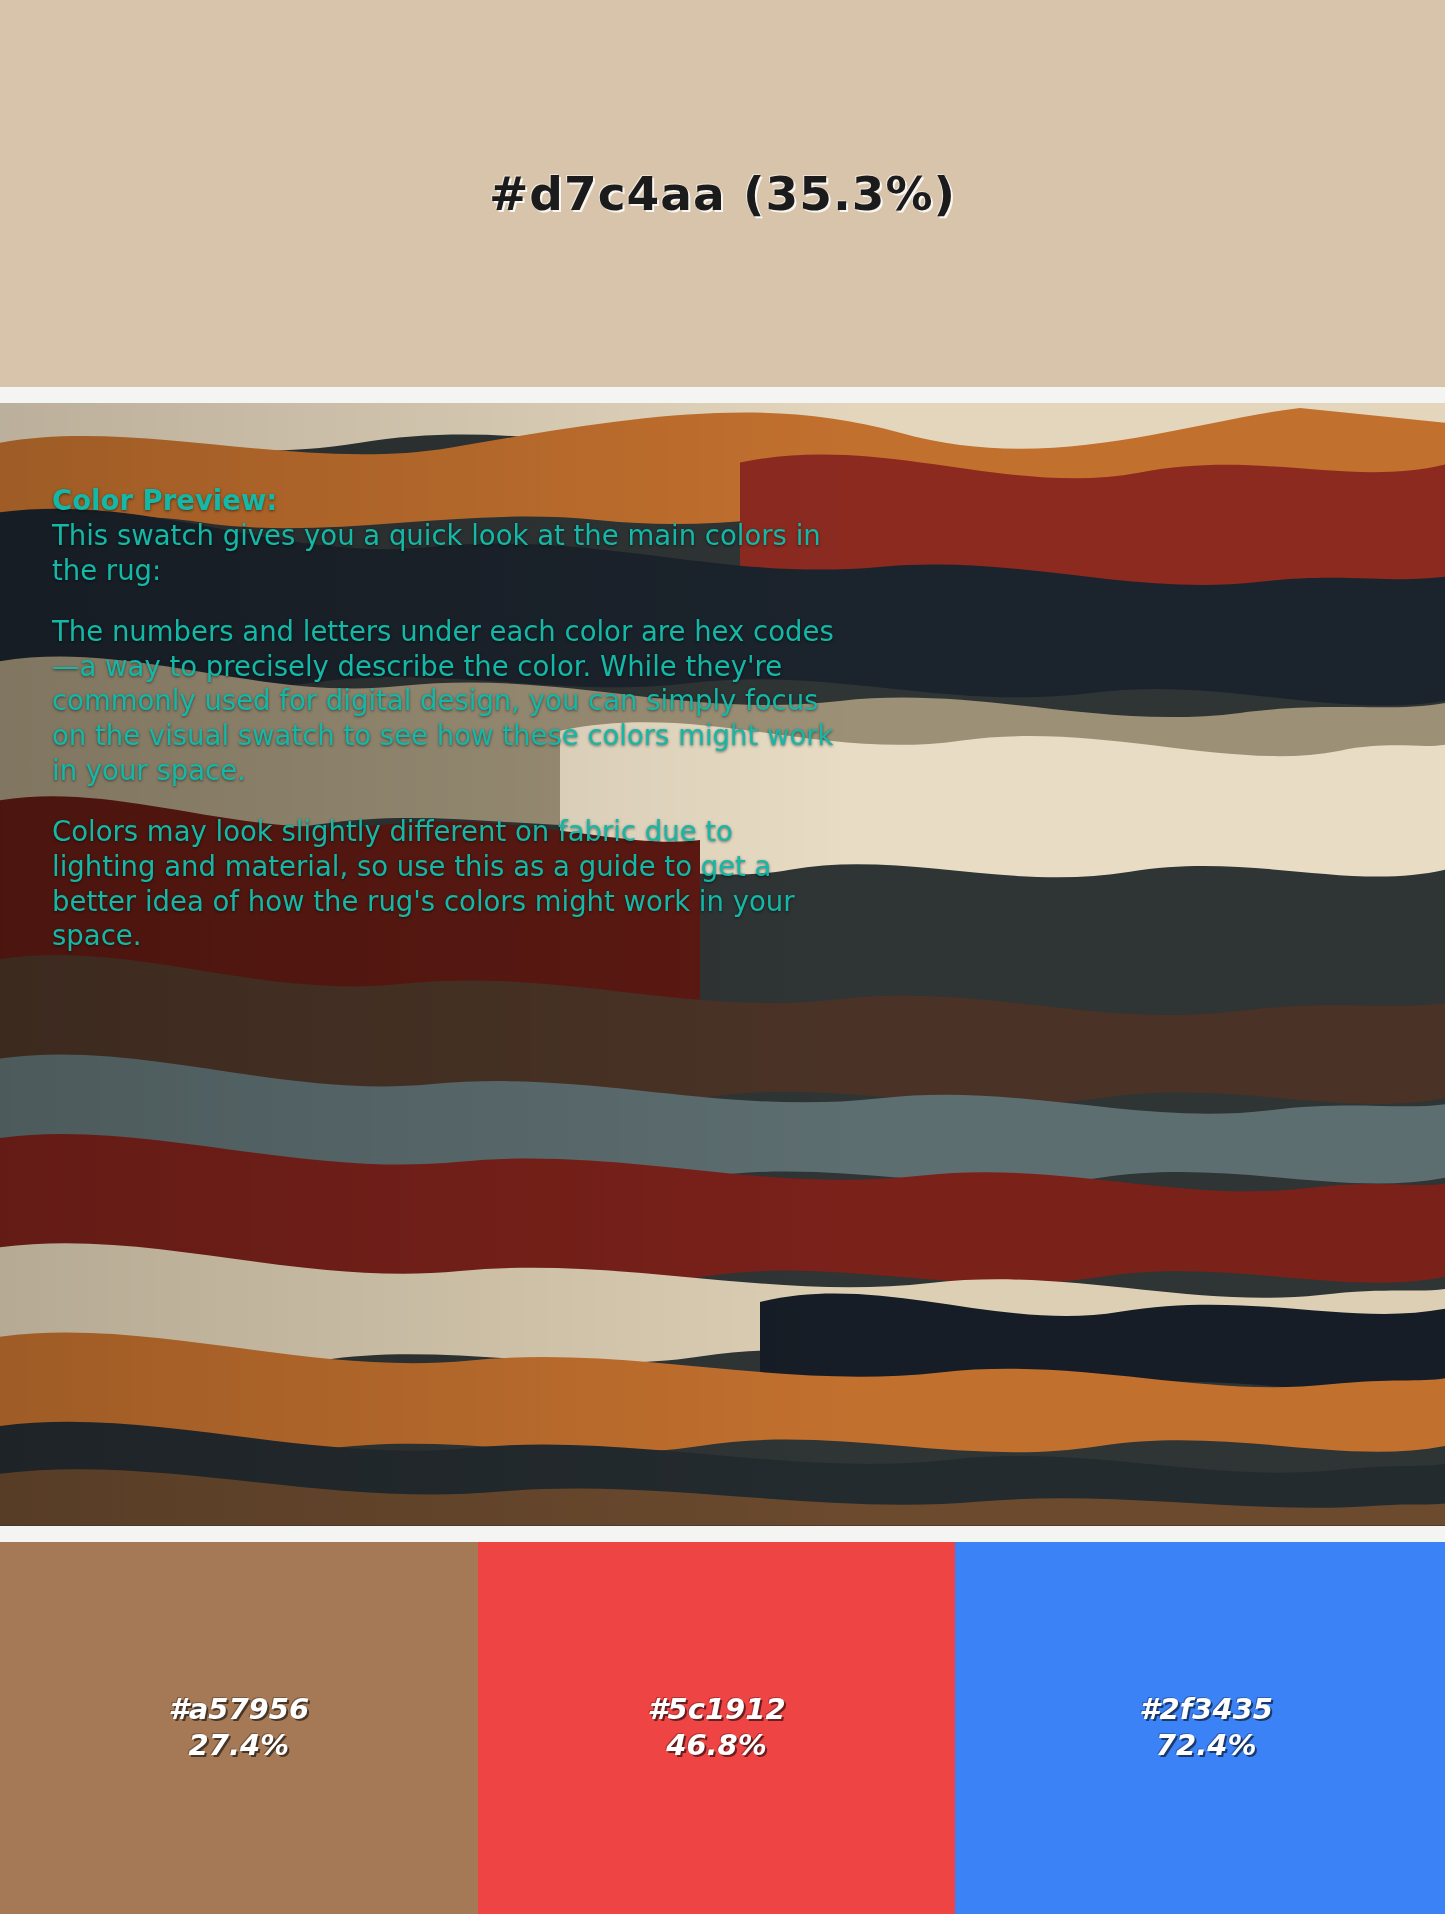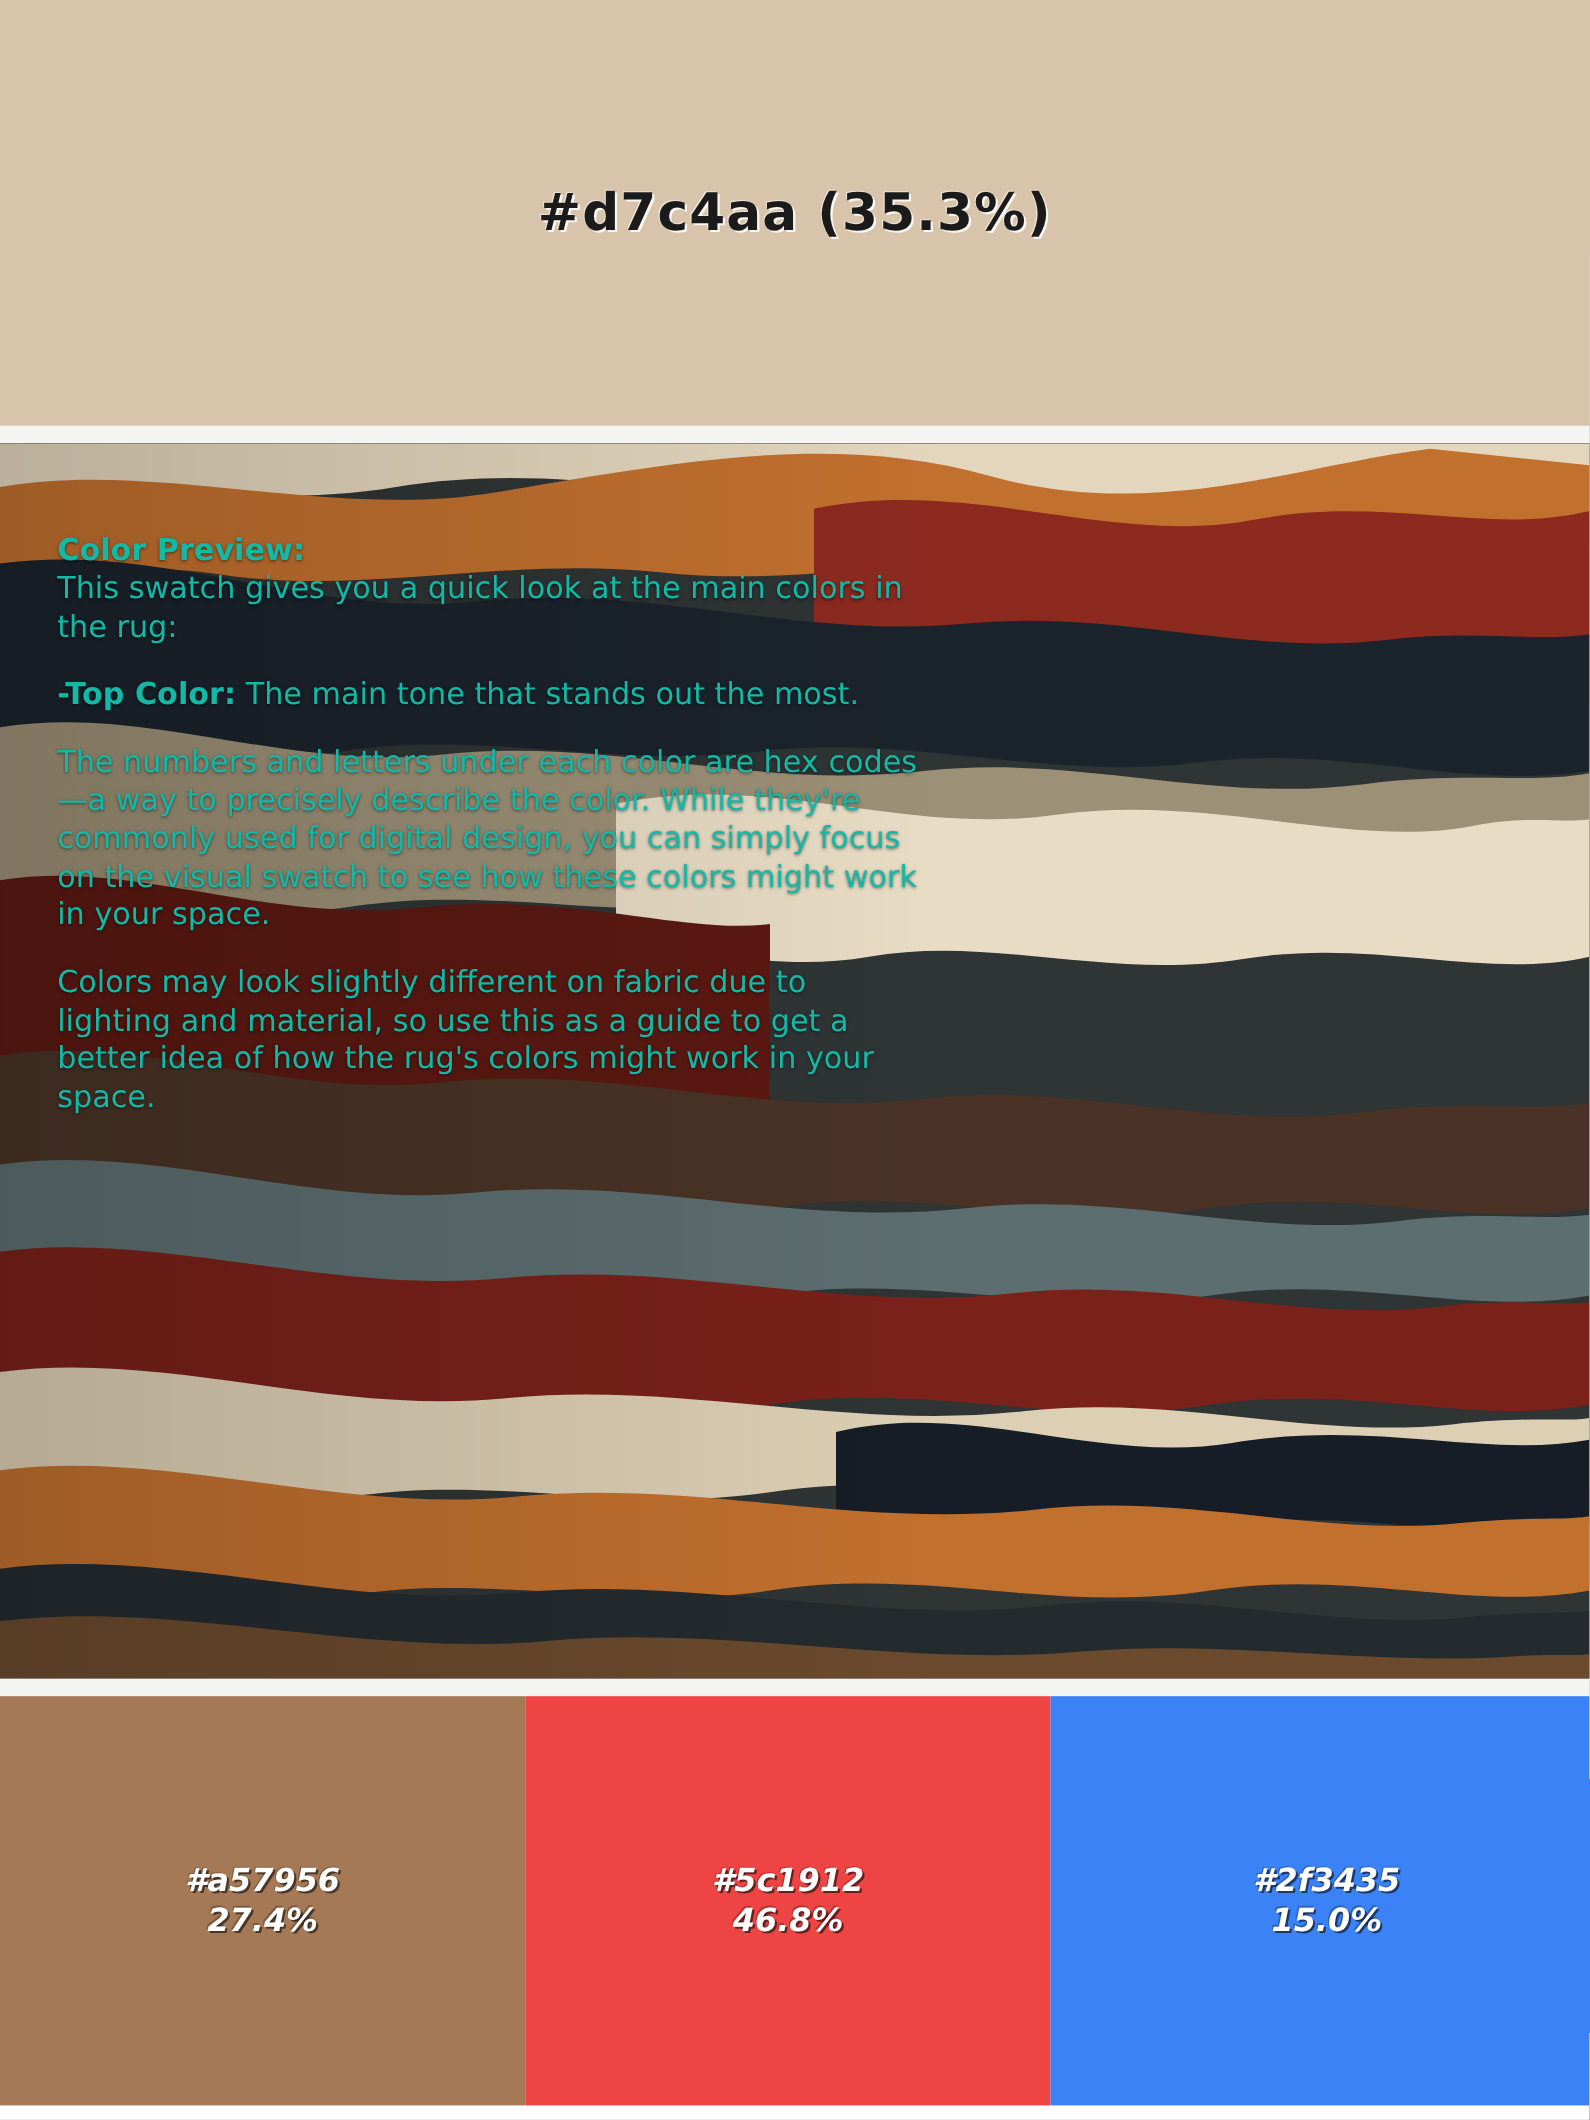--- a/index.html
+++ b/index.html
@@ -168,23 +168,20 @@
       <path d="M0,1078 C160,1058 330,1112 500,1096 C660,1082 820,1120 980,1106 C1120,1094 1250,1120 1380,1110 C1412,1108 1430,1110 1445,1108 V1130 H0 Z" fill="#6b4a2e"></path>
 
       <rect x="0" y="0" width="860" height="1130" fill="url(#shade)"></rect>
     </svg>
 
     <div class="overlay-text">
       <p>
         <b>Color Preview:</b><br>
         <span>This swatch gives you a quick look at the main colors in the rug:</span>
       </p>
-      <p>
-        <b>-Top Color:</b><span> The main tone that stands out the most.</span>
-      </p>
       <p>The numbers and letters under each color are hex codes—a way to precisely describe the color. While they're commonly used for digital design, you can simply focus on the visual swatch to see how these colors might work in your space.</p>
       <p>Colors may look slightly different on fabric due to lighting and material, so use this as a guide to get a better idea of how the rug's colors might work in your space.</p>
     </div>
   </div>
 
   <div class="gap-bar"></div>
 
   <div class="bottom-row">
     <div class="bottom-swatch" id="sw0" style="background: rgb(165, 121, 86);">
       <div class="bottom-label">
@@ -194,18 +191,18 @@
     </div>
     <div class="bottom-swatch" id="sw1" style="background: #ef4444;">
       <div class="bottom-label">
         <span>#5c1912</span>
         <span class="pct">46.8%</span>
       </div>
     </div>
     <div class="bottom-swatch" id="sw2" style="background: #3b82f6; padding-left: 12px;">
       <div class="bottom-label">
         <span>#2f3435</span>
-        <span class="pct">15.0%</span>
+        <span class="pct">72.4%</span>
       </div>
     </div>
   </div>
 
 </div>
 
 </body></html>

